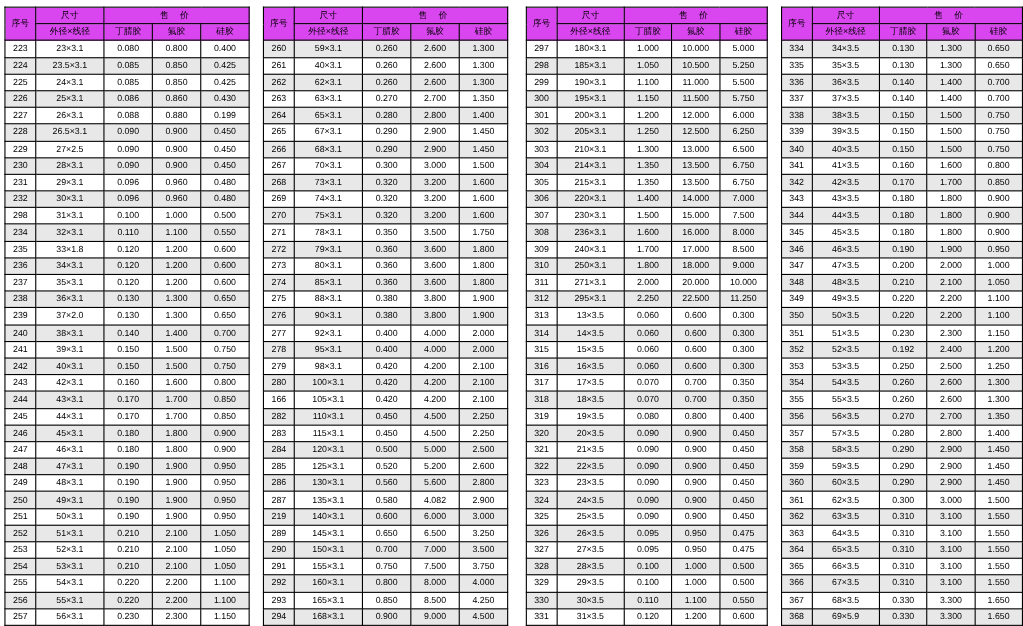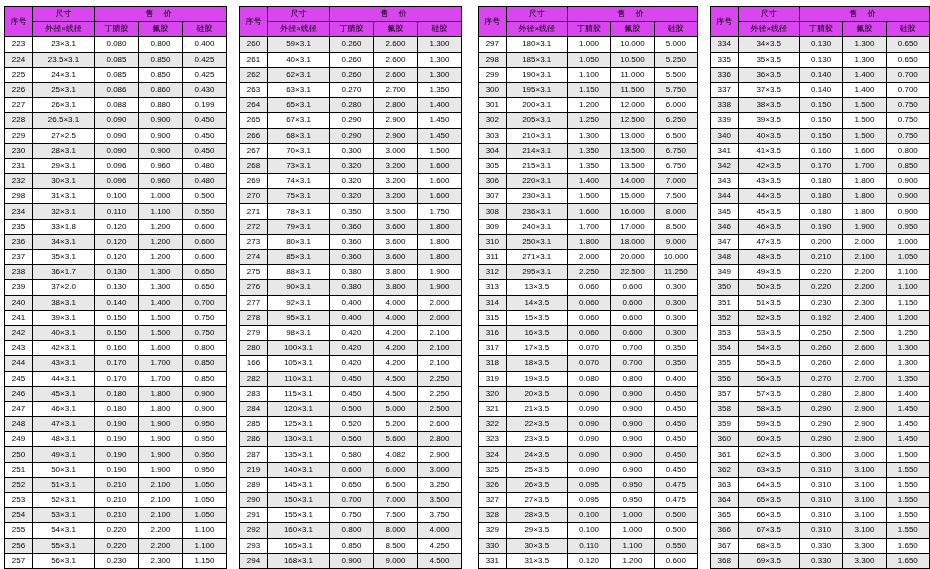--- a/index.html
+++ b/index.html
@@ -153,21 +153,21 @@
           </tr>
           <tr>
             <td class="num">237</td>
             <td class="sz">35×3.1</td>
             <td class="num">0.120</td>
             <td class="num">1.200</td>
             <td class="num">0.600</td>
           </tr>
           <tr class="alt">
             <td class="num">238</td>
-            <td class="sz">36×1.7</td>
+            <td class="sz">36×3.1</td>
             <td class="num">0.130</td>
             <td class="num">1.300</td>
             <td class="num">0.650</td>
           </tr>
           <tr>
             <td class="num">239</td>
             <td class="sz">37×2.0</td>
             <td class="num">0.130</td>
             <td class="num">1.300</td>
             <td class="num">0.650</td>
@@ -1123,21 +1123,21 @@
           </tr>
           <tr>
             <td class="num">367</td>
             <td class="sz">68×3.5</td>
             <td class="num">0.330</td>
             <td class="num">3.300</td>
             <td class="num">1.650</td>
           </tr>
           <tr class="alt">
             <td class="num">368</td>
-            <td class="sz">69×3.5</td>
+            <td class="sz">69×5.9</td>
             <td class="num">0.330</td>
             <td class="num">3.300</td>
             <td class="num">1.650</td>
           </tr>
           <tr>
             <td class="num">369</td>
             <td class="sz">70×3.5</td>
             <td class="num">0.330</td>
             <td class="num">3.300</td>
             <td class="num">1.650</td>

